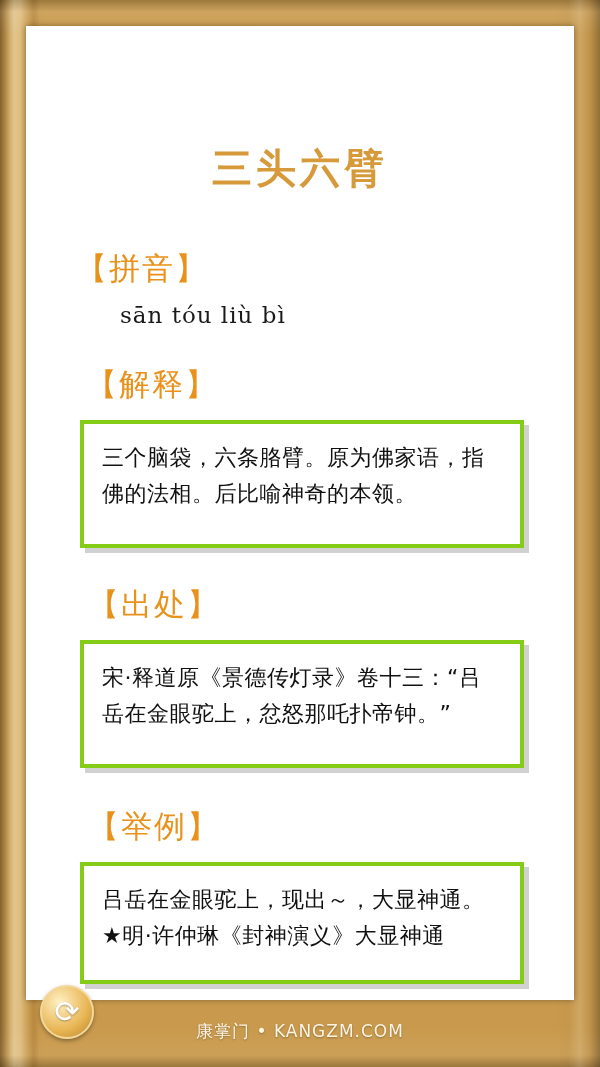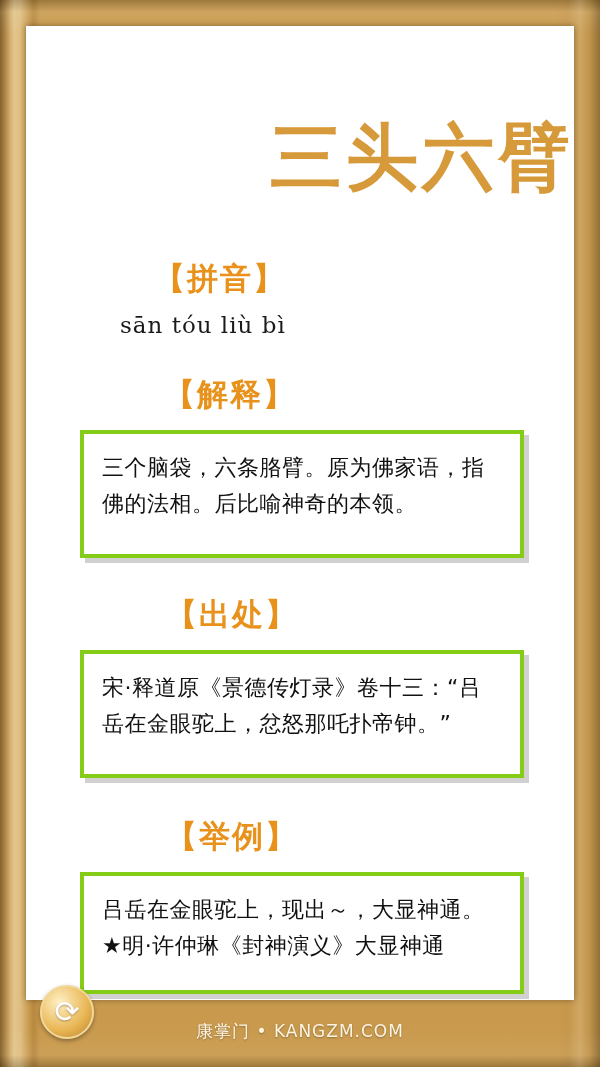--- a/index.html
+++ b/index.html
@@ -41,41 +41,41 @@
     left: 26px;
     top: 26px;
     width: 548px;
     height: 974px;
     background: #ffffff;
     box-shadow: 0 0 6px rgba(0,0,0,0.35);
   }
 
   .title {
     margin: 0;
-    padding-top: 84px;
-    text-align: right;
+    padding-top: 115px;
+    text-align: center;
     font-family: "DejaVu Sans", sans-serif;
-    font-size: 72px;
+    font-size: 40px;
     font-weight: bold;
     letter-spacing: 4px;
     color: #d79a3a;
   }
 
   .section {
     padding: 0 36px;
   }
 
   .sec-head {
     color: #e8921b;
     font-family: "DejaVu Sans", sans-serif;
     font-size: 31px;
-    font-weight: bold;
+    font-weight: normal;
     letter-spacing: 2px;
     margin: 0;
-    text-align: right;
+    text-align: left;
     width: 210px;
   }
   .sec-head.h-pinyin { margin-top: 52px; margin-left: 14px; }
   .sec-head.h-jieshi { margin-top: 36px; margin-left: 24px; }
   .sec-head.h-chuchu { margin-top: 36px; margin-left: 26px; }
   .sec-head.h-juli  { margin-top: 38px; margin-left: 26px; }
 
   .pinyin {
     margin: 12px 0 0 58px;
     font-family: "DejaVu Serif", serif;

